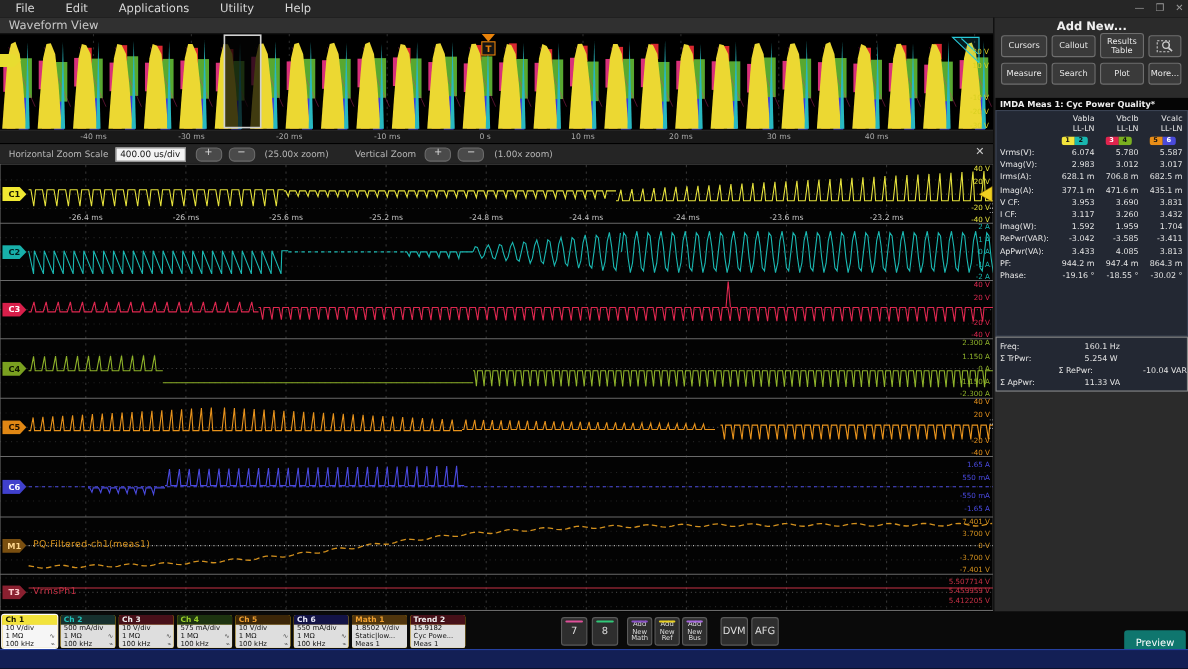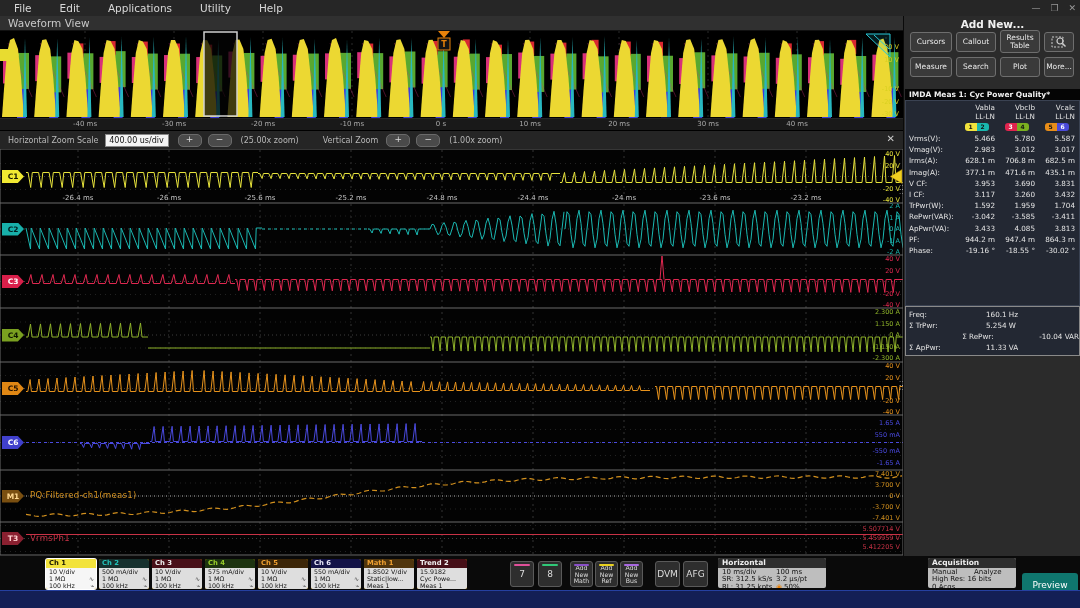--- a/index.html
+++ b/index.html
@@ -46,21 +46,21 @@
   .meas-row{position:absolute;left:0;width:173px;height:11px;display:flex;color:#e4e4e4;font-size:7.2px;}
   .meas-label{width:52px;padding-left:3px;box-sizing:border-box;white-space:nowrap;}
   .meas-val{width:40px;text-align:right;padding-right:3px;box-sizing:border-box;white-space:nowrap;}
   #meas-summary{position:absolute;left:1px;top:290px;width:175px;height:50px;background:#232833;
     border:1px solid #8a8a8a;box-sizing:border-box;}
   .pill{display:inline-flex;border-radius:3px;overflow:hidden;height:8px;}
   .pill span{width:12px;font-size:6px;line-height:8px;text-align:center;font-weight:bold;}
   
   #bottombar{left:0;top:556px;width:1080px;height:34px;background:#0a0a0a;}
   .badge{position:absolute;top:3px;width:50px;height:30px;border-radius:2px;overflow:hidden;
-    background:#eab308;margin-left:44px;}
+    background:#eab308;}
   .badge-h{height:9px;font-size:6.8px;font-weight:bold;line-height:9px;padding-left:3px;}
   .badge-b{font-size:6.3px;color:#111;line-height:7px;padding:0 2px 0 3px;}
   .badge-b .ic{float:right;color:#444;font-size:6px;}
   .sm-btn{position:absolute;background:#2e2e2e;border:1px solid #5a5a5a;border-radius:3px;
     color:#ddd;text-align:center;box-sizing:border-box;}
   .sm-stripe{position:absolute;left:3px;right:3px;top:2px;height:2px;border-radius:1px;}
   .panel{position:absolute;top:2px;background:#bebebe;border-radius:2px;overflow:hidden;}
   .panel-h{height:10px;background:#2e2e2e;color:#eee;font-size:7.5px;font-weight:bold;
     line-height:10px;padding-left:4px;}
   .panel-b{font-size:7px;color:#111;line-height:7.3px;padding:1px 4px;}
@@ -626,21 +626,21 @@
               <span style="background: rgb(224, 36, 78); color: rgb(255, 255, 255);">3</span>
               <span style="background: rgb(122, 176, 32); color: rgb(17, 17, 17);">4</span>
             </span></span>
           <span class="meas-val" style="text-align: center;"><span class="pill">
               <span style="background: rgb(232, 141, 24); color: rgb(17, 17, 17);">5</span>
               <span style="background: rgb(74, 74, 216); color: rgb(255, 255, 255);">6</span>
             </span></span>
         </div>
         <div class="meas-row" style="top: 33px;">
           <span class="meas-label">Vrms(V):</span>
-          <span class="meas-val">5.466</span>
+          <span class="meas-val">6.074</span>
           <span class="meas-val">5.780</span>
           <span class="meas-val">5.587</span>
         </div>
         <div class="meas-row" style="top: 44.2px;">
           <span class="meas-label">Vmag(V):</span>
           <span class="meas-val">2.983</span>
           <span class="meas-val">3.012</span>
           <span class="meas-val">3.017</span>
         </div>
         <div class="meas-row" style="top: 55.4px;">
@@ -661,21 +661,21 @@
           <span class="meas-val">3.690</span>
           <span class="meas-val">3.831</span>
         </div>
         <div class="meas-row" style="top: 89px;">
           <span class="meas-label">I CF:</span>
           <span class="meas-val">3.117</span>
           <span class="meas-val">3.260</span>
           <span class="meas-val">3.432</span>
         </div>
         <div class="meas-row" style="top: 100.2px;">
-          <span class="meas-label">TrPwr(W):</span>
+          <span class="meas-label">Imag(W):</span>
           <span class="meas-val">1.592</span>
           <span class="meas-val">1.959</span>
           <span class="meas-val">1.704</span>
         </div>
         <div class="meas-row" style="top: 111.4px;">
           <span class="meas-label">RePwr(VAR):</span>
           <span class="meas-val">-3.042</span>
           <span class="meas-val">-3.585</span>
           <span class="meas-val">-3.411</span>
         </div>
@@ -718,38 +718,22 @@
       </div>
   </div>
 
   <div class="grip" style="left:899px;top:186px;">⁚⁚<br>⁚⁚</div>
   <div class="grip" style="left:899px;top:382px;">⁚⁚<br>⁚⁚</div>
 
   <div id="bottombar" class="abs">
     <div id="badges"></div>
     <div id="smallbtns"></div>
 
-    <div class="panel" style="left:718px;width:108px;height:30px;">
-      <div class="panel-h">Horizontal</div>
-      <div class="panel-b">
-        <span class="pcol" style="width:54px">10 ms/div</span><span class="pcol">100 ms</span><br>
-        <span class="pcol" style="width:54px">SR: 312.5 kS/s</span><span class="pcol">3.2 µs/pt</span><br>
-        <span class="pcol" style="width:54px">RL: 31.25 kpts</span><span class="pcol" style="color:#e8820a">◉</span><span class="pcol" style="margin-left:2px">50%</span>
-      </div>
-    </div>
-
-
-    <div class="panel" style="left:928px;width:88px;height:30px;">
-      <div class="panel-h">Acquisition</div>
-      <div class="panel-b">
-        <span class="pcol" style="width:42px">Manual</span><span class="pcol">Analyze</span><br>
-        <span>High Res: 16 bits</span><br>
-        <span>0 Acqs</span>
-      </div>
-    </div>
+
+
 
     <div id="preview-btn" style="left:1022px;top:5px;width:56px;height:24px;">Preview</div>
   <div class="badge" style="left: 2px; box-shadow: rgb(255, 255, 255) 0px 0px 0px 1px;">
         <div class="badge-h" style="background: rgb(242, 227, 60); color: rgb(21, 21, 0);">Ch 1</div>
         <div style="background: rgb(246, 246, 246); height: 21px;">
           <div class="badge-b">10 V/div</div>
           <div class="badge-b">1 MΩ<span class="ic">∿</span></div>
           <div class="badge-b">100 kHz<span class="ic">⌁</span></div>
         </div>
       </div>

